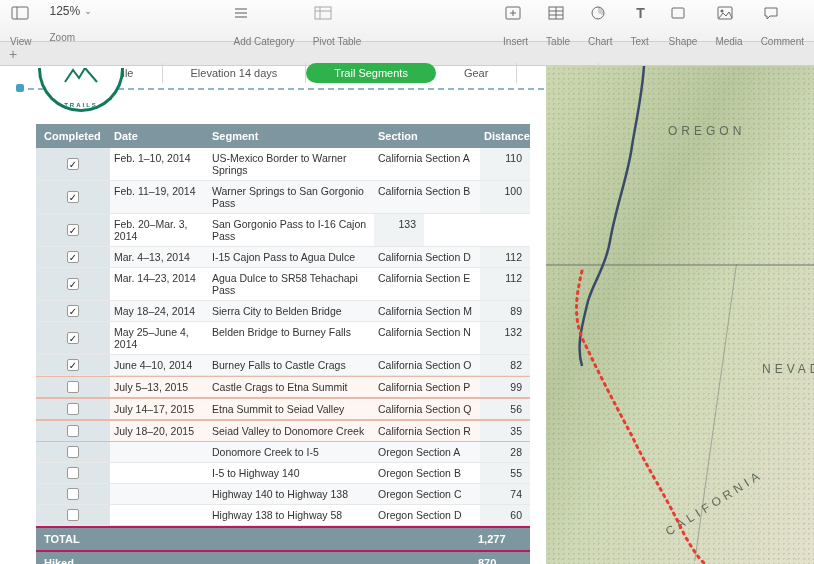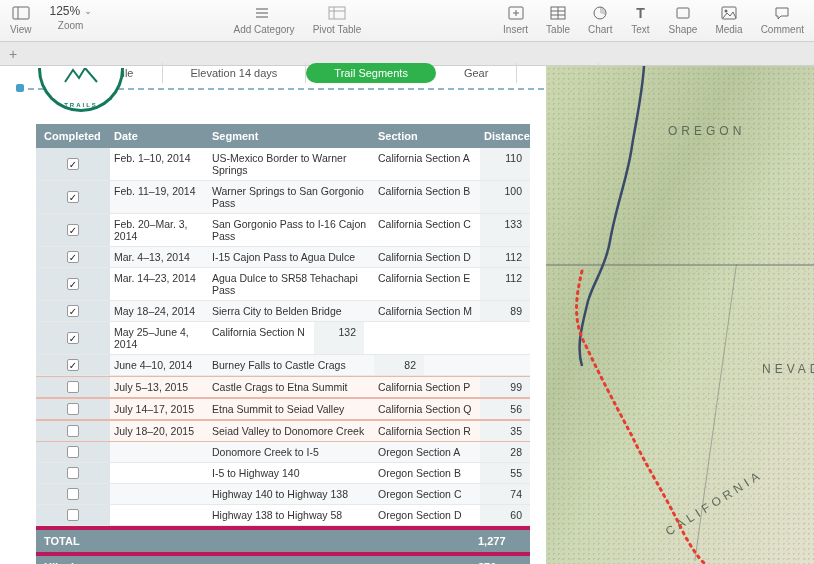--- a/index.html
+++ b/index.html
@@ -1,19 +1,19 @@
 <!DOCTYPE html>
 <html><head>
   <meta charset="utf-8">
   <style>
     * { margin: 0; padding: 0; box-sizing: border-box; }
     body { font-family: -apple-system, Helvetica, Arial, sans-serif; font-size: 11px; color: #333; background: #fff; width: 814px; height: 564px; overflow: hidden; position: relative; }
     
     .toolbar { display: flex; align-items: flex-start; padding: 4px 10px 2px; border-bottom: 1px solid #d0d0d0; background: linear-gradient(#fcfcfc,#f1f1f1); gap: 18px; height: 42px; }
-    .toolbar-group { display: flex; flex-direction: column; align-items: center; gap: 2px; }
+    .toolbar-group { display: flex; flex-direction: column; gap: 14px; }
     .toolbar-spacer { flex: 1; }
     .toolbar-icon { width: 20px; height: 18px; display: flex; align-items: center; justify-content: center; color: #6a6a6a; cursor: default; }
     .toolbar-label { font-size: 10px; color: #7a7a7a; }
     .zoom-box { display: flex; align-items: center; gap: 4px; }
     .zoom-value { font-size: 12px; color: #444; }
     .zoom-caret { font-size: 9px; color: #777; }
     
     .tabs { display: flex; align-items: center; background: #e9e9e9; border-bottom: 1px solid #cfcfcf; height: 24px; }
     .tab-add { width: 26px; text-align: center; color: #888; font-size: 14px; cursor: pointer; }
     .tab { padding: 4px 28px; font-size: 11px; color: #555; cursor: pointer; border-right: 1px solid #d7d7d7; }
@@ -39,21 +39,21 @@
     .data-row.alt { background: #f6f8f9; }
     .data-row.sel { background: #fdf6f2; border-top: 1px solid #e9b8a8; border-bottom: 1px solid #e9b8a8; }
     .data-row .col-comp { display: flex; align-items: center; justify-content: center; background: #dfe6e9; }
     .data-row.sel .col-comp, .data-row.alt .col-comp { background: #dfe6e9; }
     .data-row > div { padding: 4px 4px; }
     .data-row .col-comp { padding: 4px 8px; }
     .data-row .col-dist { background: #eff3f4; text-align: right; padding-right: 8px; }
     
     .chk { width: 12px; height: 12px; border: 1px solid #999; border-radius: 2px; display: inline-flex; align-items: center; justify-content: center; background: #fff; font-size: 10px; color: #222; }
     
-    .total-row { display: flex; background: #7d96a0; color: #fff; font-weight: 600; font-size: 11px; border-top: 4px solid #be185d; }
+    .total-row { display: flex; background: #7d96a0; color: #fff; font-weight: 600; font-size: 11px; border-top: 2px solid #be185d; }
     .total-row .tl { flex: 1; padding: 5px 8px; }
     .total-row .tv { width: 60px; padding: 5px 8px; text-align: left; }
     
     .map { position: absolute; right: 0; top: 0; bottom: 0; width: 268px; overflow: hidden; }
     .map-bg { position: absolute; inset: 0; background: linear-gradient(120deg,#cdd8b1 0%,#c2cfa6 20%,#b9c79e 35%,#cfd9b6 55%,#d9dcc1 75%,#e4e1cd 100%); }
     .map-noise { position: absolute; inset: 0; background-image: radial-gradient(rgba(90,110,60,.18) 1px, transparent 1px), radial-gradient(rgba(110,130,80,.12) 1px, transparent 1px); background-size: 5px 5px, 9px 9px; background-position: 0 0, 3px 3px; }
     .state-border { position: absolute; border: 1px solid rgba(120,120,120,.55); }
     .border-or-ca { left: 0; right: 0; top: 198px; height: 0; }
     .border-nv { top: 198px; bottom: 0; left: 190px; width: 0; border: none; border-left: 1px solid rgba(120,120,120,.55); transform: rotate(8deg); transform-origin: top; }
     .state-label { position: absolute; font-size: 12px; letter-spacing: 4px; color: #5f6a5a; font-weight: 500; }
@@ -218,21 +218,20 @@
           <div class="col-seg">Warner Springs to San Gorgonio Pass</div>
           <div class="col-sec">California Section B</div>
           <div class="col-dist">100</div>
         </div>
         <div class="data-row">
           <div class="col-comp">
             <span class="chk">✓</span>
           </div>
           <div class="col-date">Feb. 20–Mar. 3, 2014</div>
           <div class="col-seg">San Gorgonio Pass to I-16 Cajon Pass</div>
-          <div class="col-sec">California Section C</div>
           <div class="col-dist">133</div>
         </div>
         <div class="data-row alt">
           <div class="col-comp">
             <span class="chk">✓</span>
           </div>
           <div class="col-date">Mar. 4–13, 2014</div>
           <div class="col-seg">I-15 Cajon Pass to Agua Dulce</div>
           <div class="col-sec">California Section D</div>
           <div class="col-dist">112</div>
@@ -253,29 +252,31 @@
           <div class="col-date">May 18–24, 2014</div>
           <div class="col-seg">Sierra City to Belden Bridge</div>
           <div class="col-sec">California Section M</div>
           <div class="col-dist">89</div>
         </div>
         <div class="data-row">
           <div class="col-comp">
             <span class="chk">✓</span>
           </div>
           <div class="col-date">May 25–June 4, 2014</div>
+          <div class="col-seg">Belden Bridge to Burney Falls</div>
           <div class="col-sec">California Section N</div>
           <div class="col-dist">132</div>
         </div>
         <div class="data-row alt">
           <div class="col-comp">
             <span class="chk">✓</span>
           </div>
           <div class="col-date">June 4–10, 2014</div>
           <div class="col-seg">Burney Falls to Castle Crags</div>
+          <div class="col-sec">California Section O</div>
           <div class="col-dist">82</div>
         </div>
         <div class="data-row sel">
           <div class="col-comp">
             <span class="chk"></span>
           </div>
           <div class="col-date">July 5–13, 2015</div>
           <div class="col-seg">Castle Crags to Etna Summit</div>
           <div class="col-sec">California Section P</div>
           <div class="col-dist">99</div>

